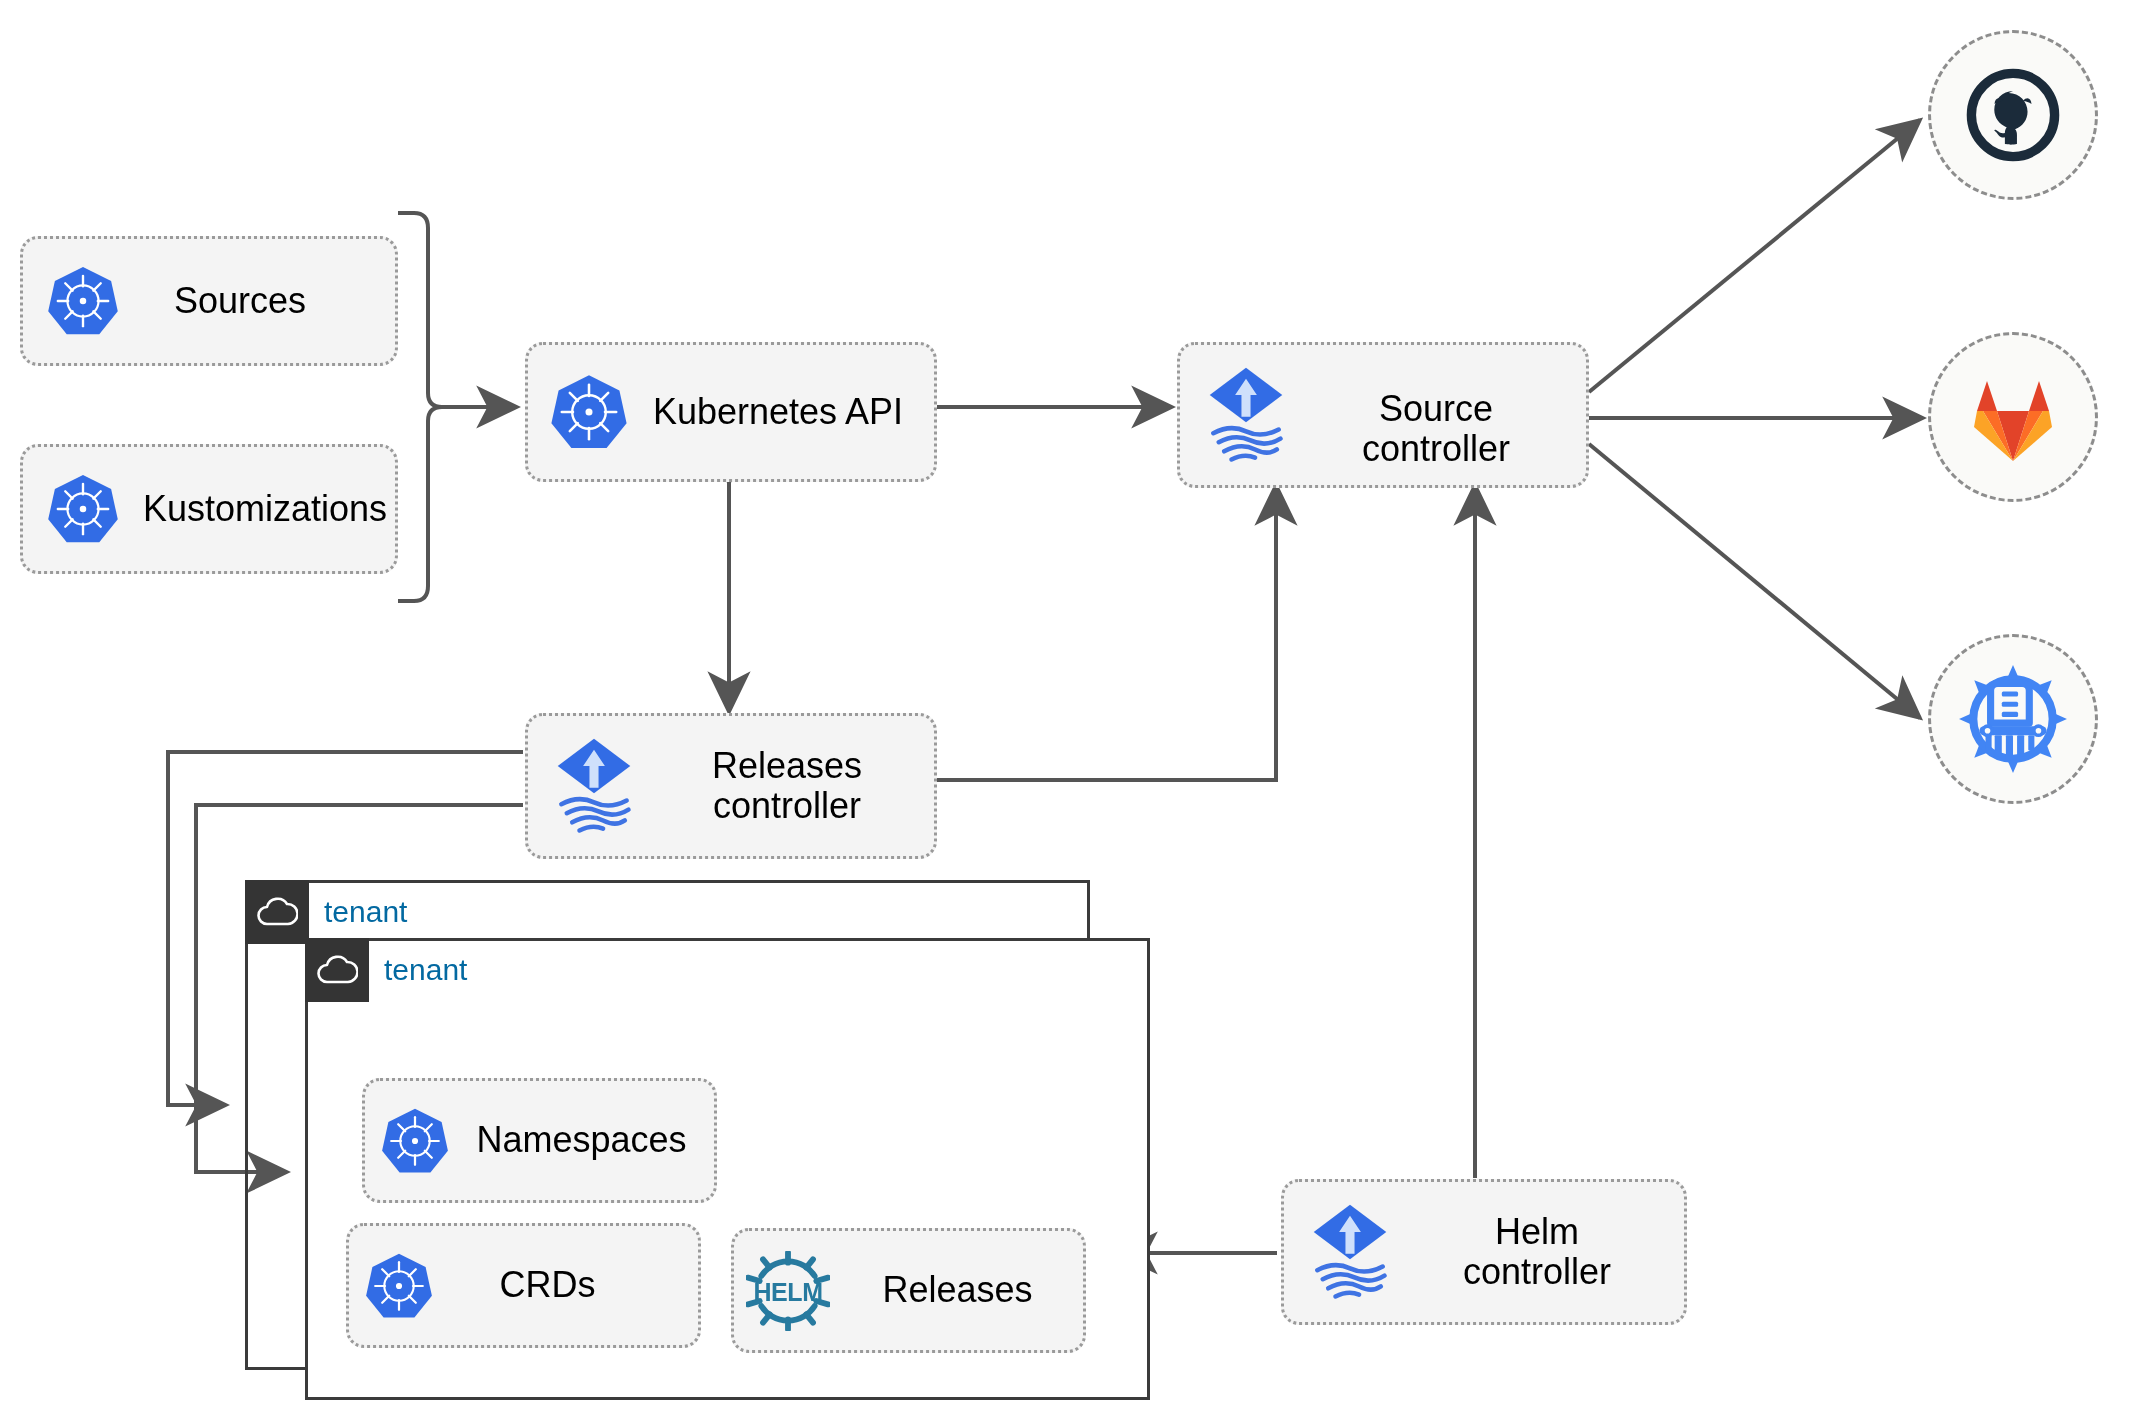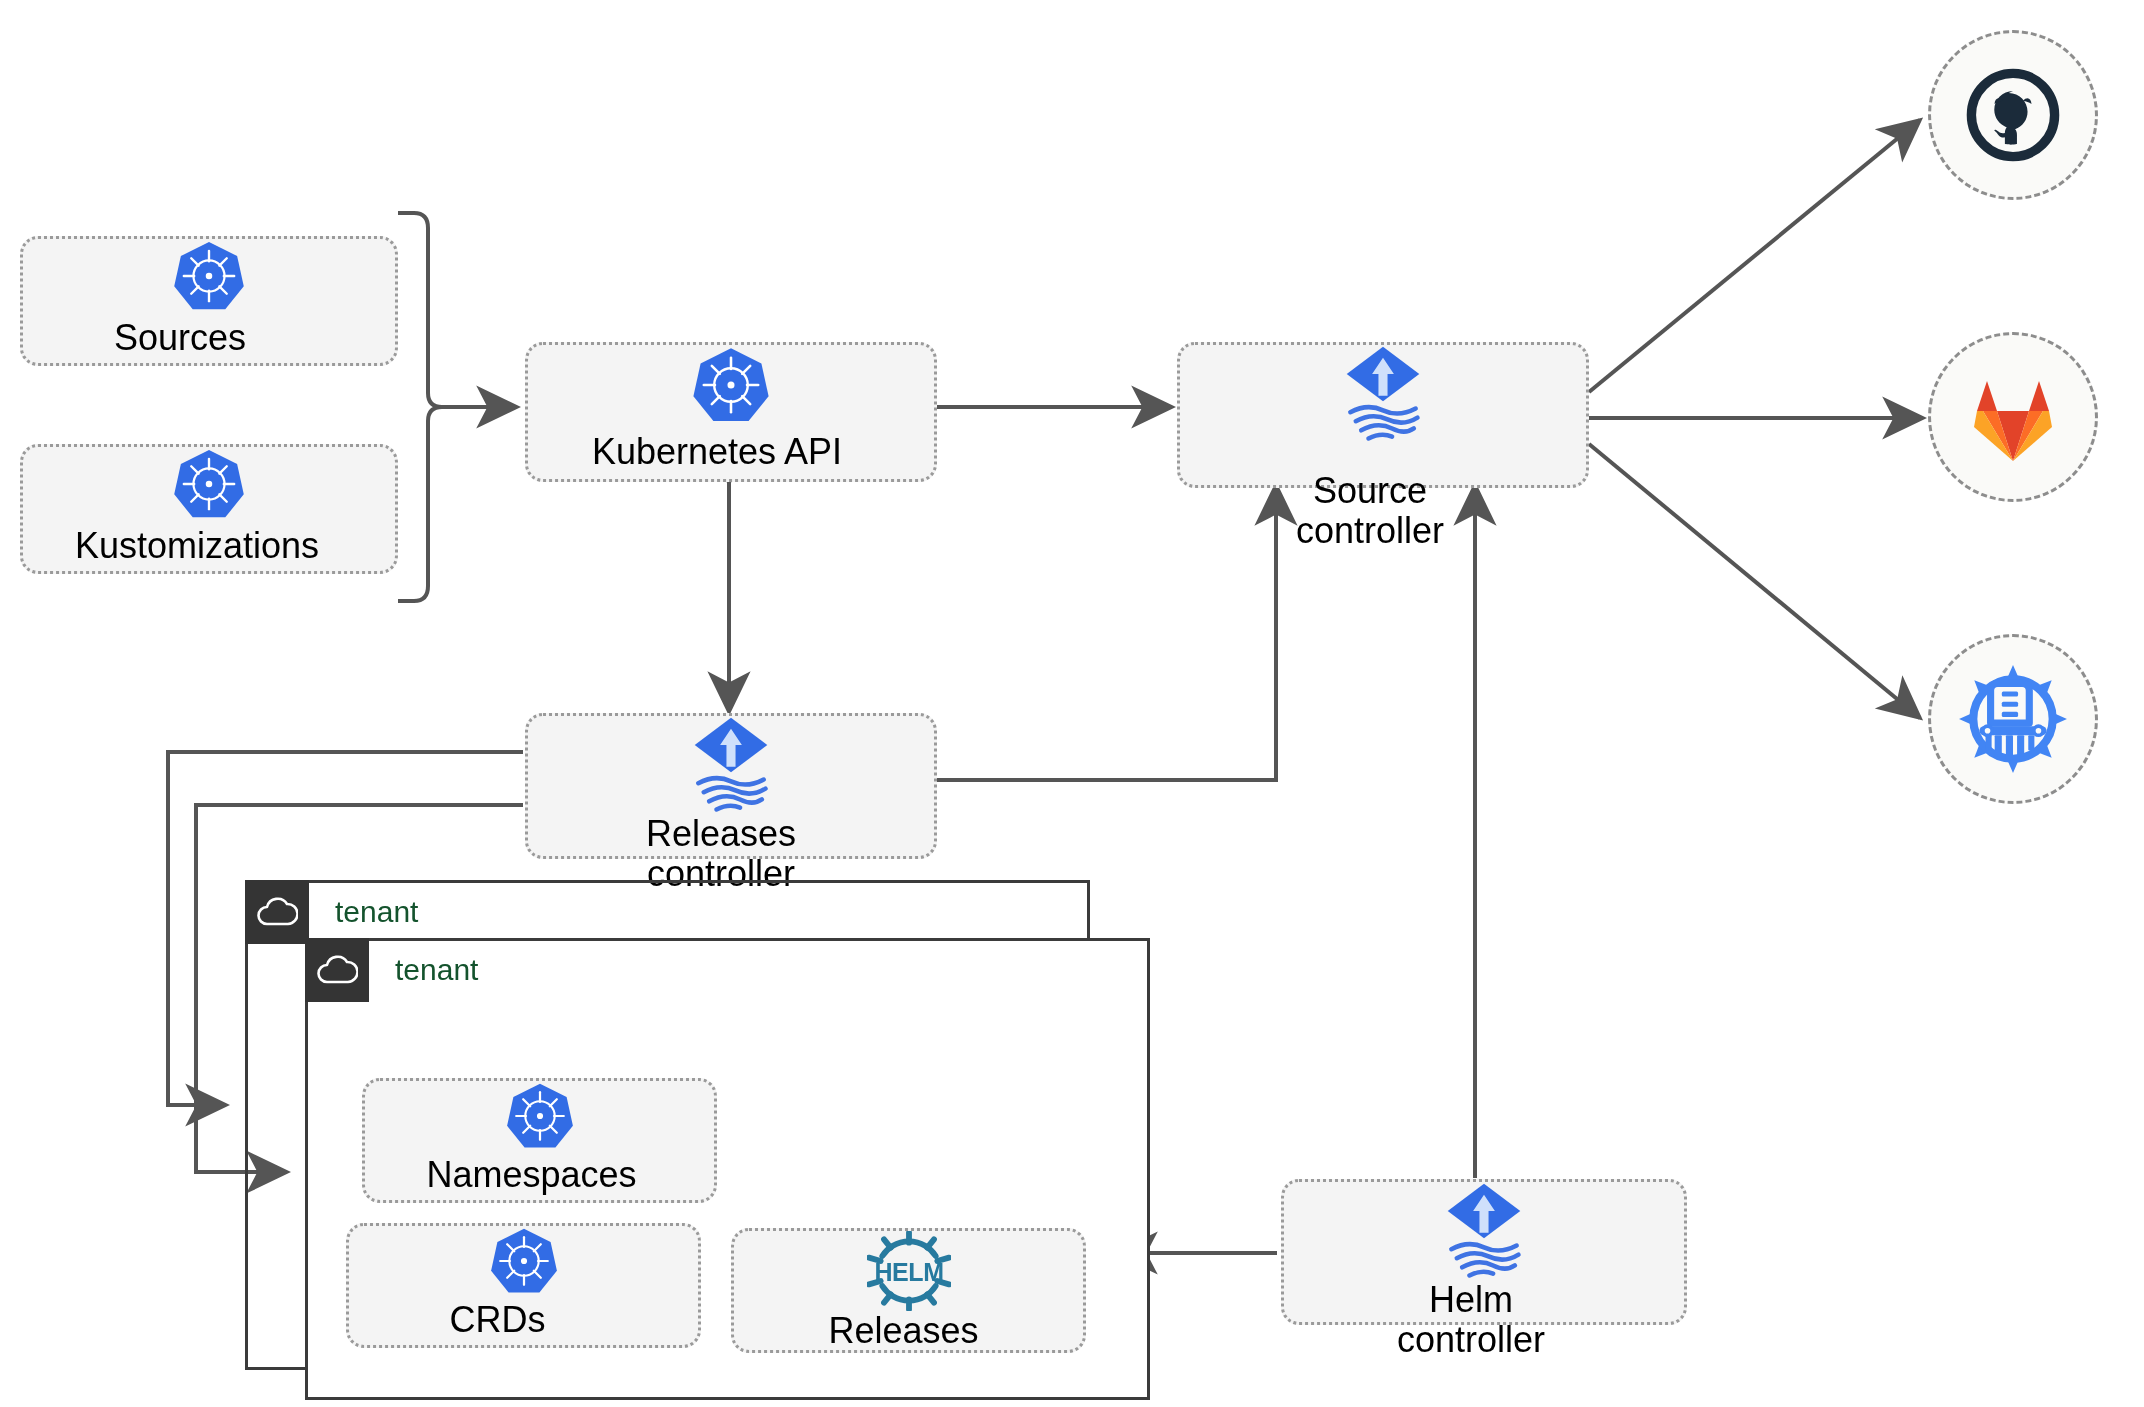--- a/index.html
+++ b/index.html
@@ -7,21 +7,21 @@
   #stage{position:relative;width:2144px;height:1407px;background:#fff;overflow:hidden;}
   #edges{position:absolute;left:0;top:0;width:2144px;height:1407px;pointer-events:none;}
 
   
   .node{
     position:absolute;
     background:#f4f4f4;
     border:3px dotted #9a9a9a;
     border-radius:18px;
     box-sizing:border-box;
-    display:flex;align-items:center;flex-direction:column;
+    display:flex;align-items:center;
   }
   .node .label{
     color:#000;
     font-size:36px;
     line-height:1.12;
     text-align:center;
     white-space:pre-line;
   }
   .node .ico{flex:0 0 auto;display:flex;align-items:center;justify-content:center;}
   .node .lblwrap{flex:1 1 auto;display:flex;align-items:center;justify-content:center;}
@@ -46,23 +46,23 @@
   }
   .tenant-tab{
     position:absolute;
     left:-3px;top:-3px;
     width:64px;height:64px;
     background:#343434;
     display:flex;align-items:center;justify-content:center;
   }
   .tenant-name{
     position:absolute;
-    left:87px;top:12px;
+    left:76px;top:12px;
     font-size:30px;
-    color:#14532d;
+    color:#0369a1;
   }
 </style>
 </head>
 <body>
 
 <div id="stage">
 
   <svg id="edges" viewBox="0 0 2144 1407">
     <defs>
       <marker id="ah" markerWidth="11" markerHeight="11" refX="9.4" refY="5.5" orient="auto" markerUnits="strokeWidth">

